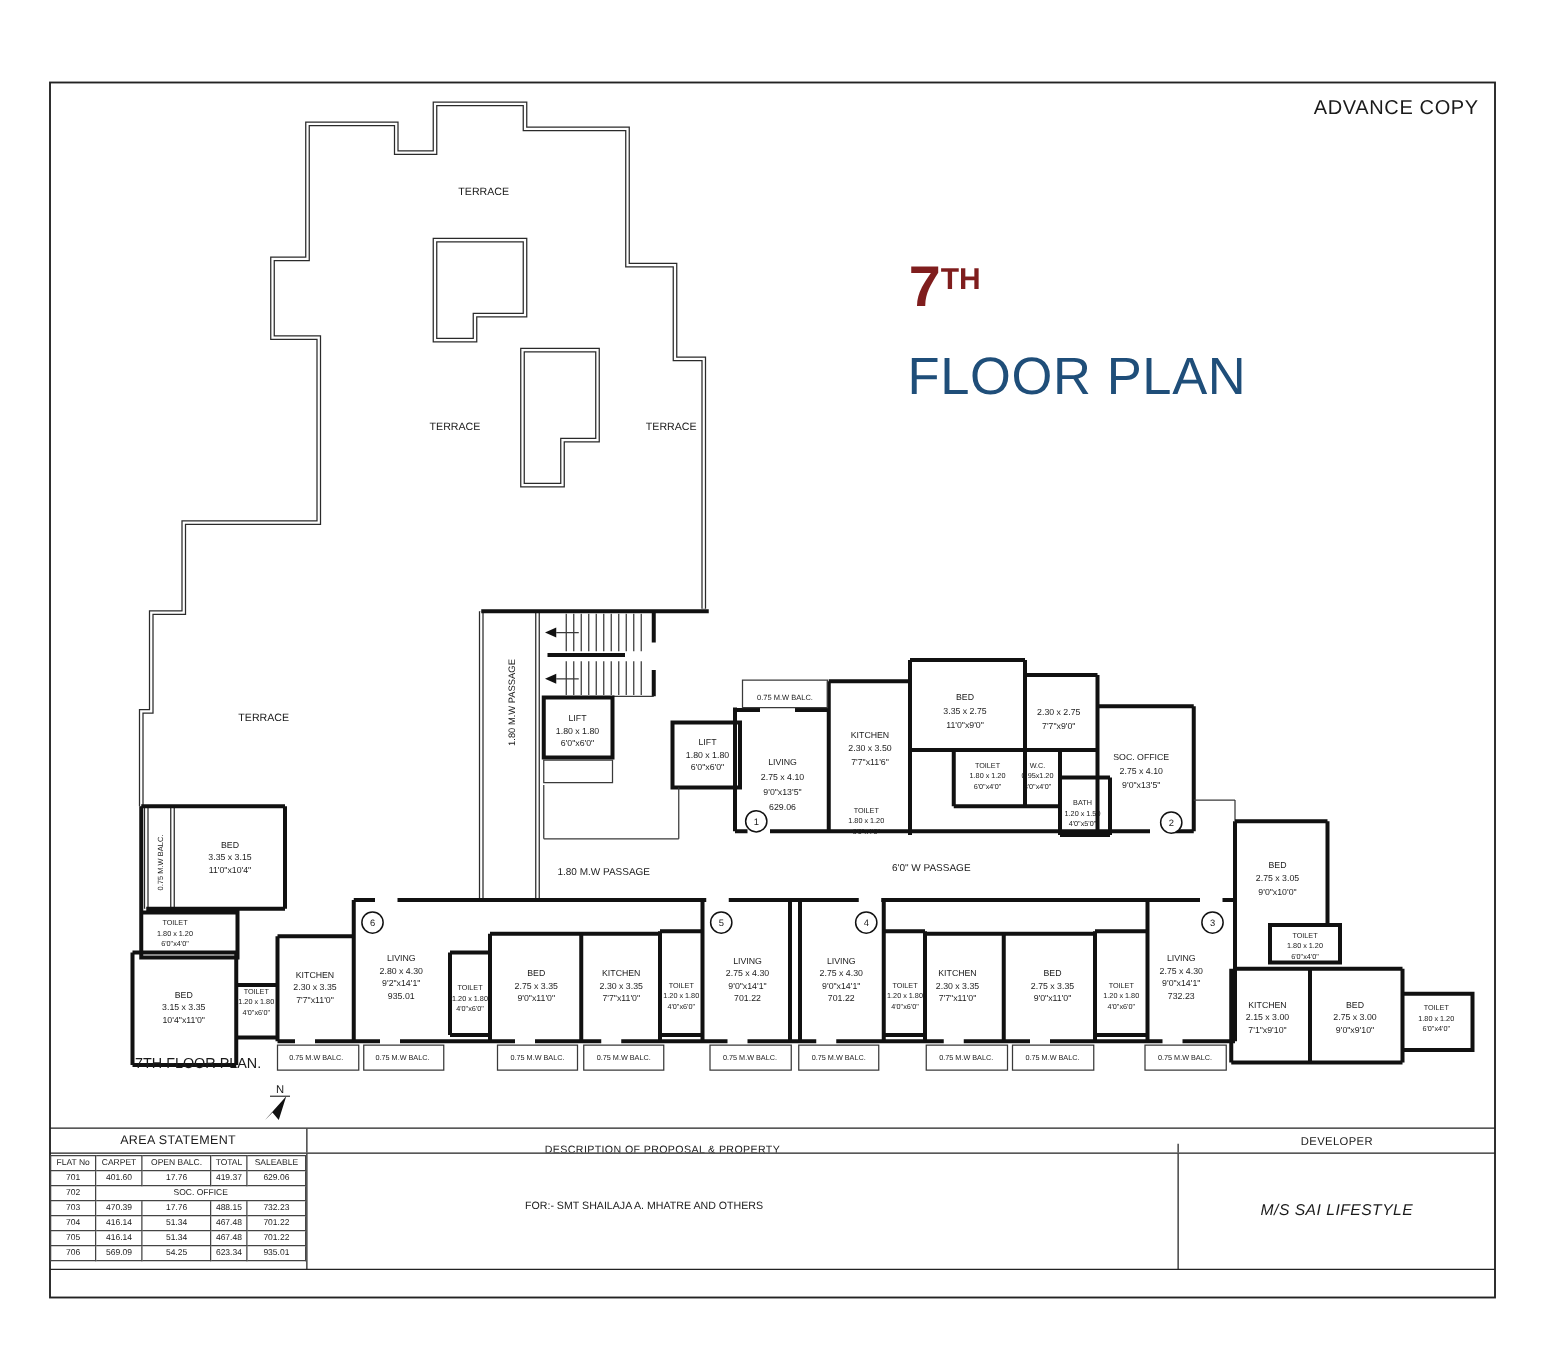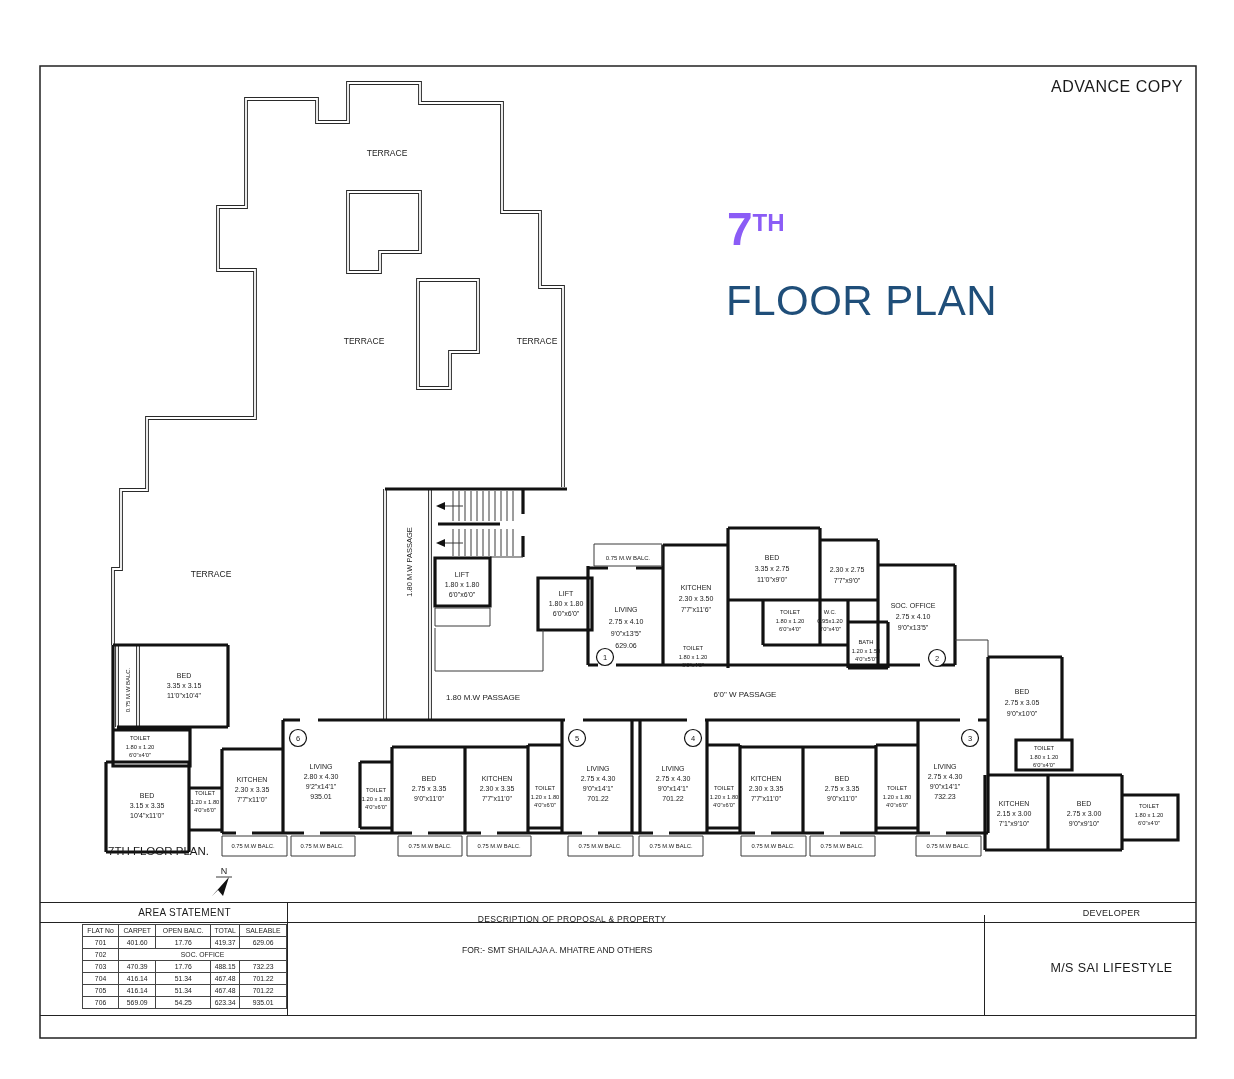--- a/index.html
+++ b/index.html
@@ -16,35 +16,35 @@
   .overlay{position:absolute;}
   #advance-copy{right:51px;top:78px;font-size:16px;letter-spacing:.5px;}
   #plan-caption{left:108px;top:845px;font-size:11.5px;}
   #big-title{left:727px;top:206px;line-height:1;font-weight:bold;}
   #big-title .num{font-size:46px;}
   #big-title sup{font-size:24px;vertical-align:14px;}
   #big-title-rest{left:726px;top:277px;font-size:42px;font-weight:normal;letter-spacing:.5px;}
   
   .tblock{position:absolute;left:40px;top:902px;width:1156px;height:114px;
           border-top:1.5px solid #222;border-bottom:1px solid #222;box-sizing:border-box;}
-  .tb-row{display:grid;grid-template-columns:206px 697px 253px;padding-left:42px;}
+  .tb-row{display:grid;grid-template-columns:206px 697px 253px;}
   .tb-head{height:19px;border-bottom:1px solid #222;}
   .tb-head .tb-cell{display:flex;align-items:center;justify-content:center;
                     font-size:9px;letter-spacing:.3px;}
   .tb-head .c1{font-size:10px;}
   .tb-head .c2{padding-right:128px;font-size:8.5px;margin-top:12px;}
   .tb-cell{border-right:1px solid #222;box-sizing:border-box;overflow:hidden;}
   .tb-cell:last-child{border-right:none;}
   .tb-body{height:93px;}
   #area-table{border-collapse:collapse;width:205px;margin:1px 0 0 0;}
   #area-table td,#area-table th{border:1px solid #444;font-size:6.8px;font-weight:normal;
        text-align:center;height:11px;padding:0;}
   #desc-lines{padding:18px 0 0 174px;font-size:8.5px;line-height:15px;}
-  #desc-lines .l3{margin-top:2px;}
-  .dev-name{margin-top:38px;text-align:center;font-size:12.5px;letter-spacing:.4px;}
+  #desc-lines .l3{margin-top:16px;}
+  .dev-name{margin-top:38px;text-align:center;font-size:12.5px;letter-spacing:.4px;font-style:italic;}
 </style>
 </head>
 <body>
 
 <svg width="1234" height="1079" viewBox="0 0 1234 1079">
 
   <rect class="border" x="40" y="66" width="1156" height="972"></rect>
 
   <g>
     <path class="dblA" d="M113 645L113 569L121 569L121 490L147 490L147 418L255 418L255 270L218 270L218 207L246 207L246 99L317 99L317 122L348 122L348 83L420 83L420 103L502 103L502 212L540 212L540 287L563 287L563 487"></path>
@@ -243,21 +243,21 @@
       <text x="693" y="740.8" font-size="7.5" text-anchor="middle">4</text>
       <circle cx="577" cy="738" r="8.5" fill="#fff" stroke="#111" stroke-width="1.2"></circle>
       <text x="577" y="740.8" font-size="7.5" text-anchor="middle">5</text>
       <circle cx="298" cy="738" r="8.5" fill="#fff" stroke="#111" stroke-width="1.2"></circle>
       <text x="298" y="740.8" font-size="7.5" text-anchor="middle">6</text>
     </g>
 </svg>
 
 <div class="overlay" id="advance-copy">ADVANCE COPY</div>
 
-<div class="overlay" id="big-title" style="color: #8b5cf6;">
+<div class="overlay" id="big-title" style="color: #7f1d1d;">
   <span class="num">7</span><sup>TH</sup>
 </div>
 <div class="overlay" id="big-title-rest" style="color: rgb(31, 78, 121);">FLOOR PLAN</div>
 
 <div class="overlay" id="plan-caption">7TH FLOOR PLAN.</div>
 
 <div class="tblock">
   <div class="tb-row tb-head">
     <div class="tb-cell c1">AREA STATEMENT</div>
     <div class="tb-cell c2">DESCRIPTION OF PROPOSAL &amp; PROPERTY</div>

